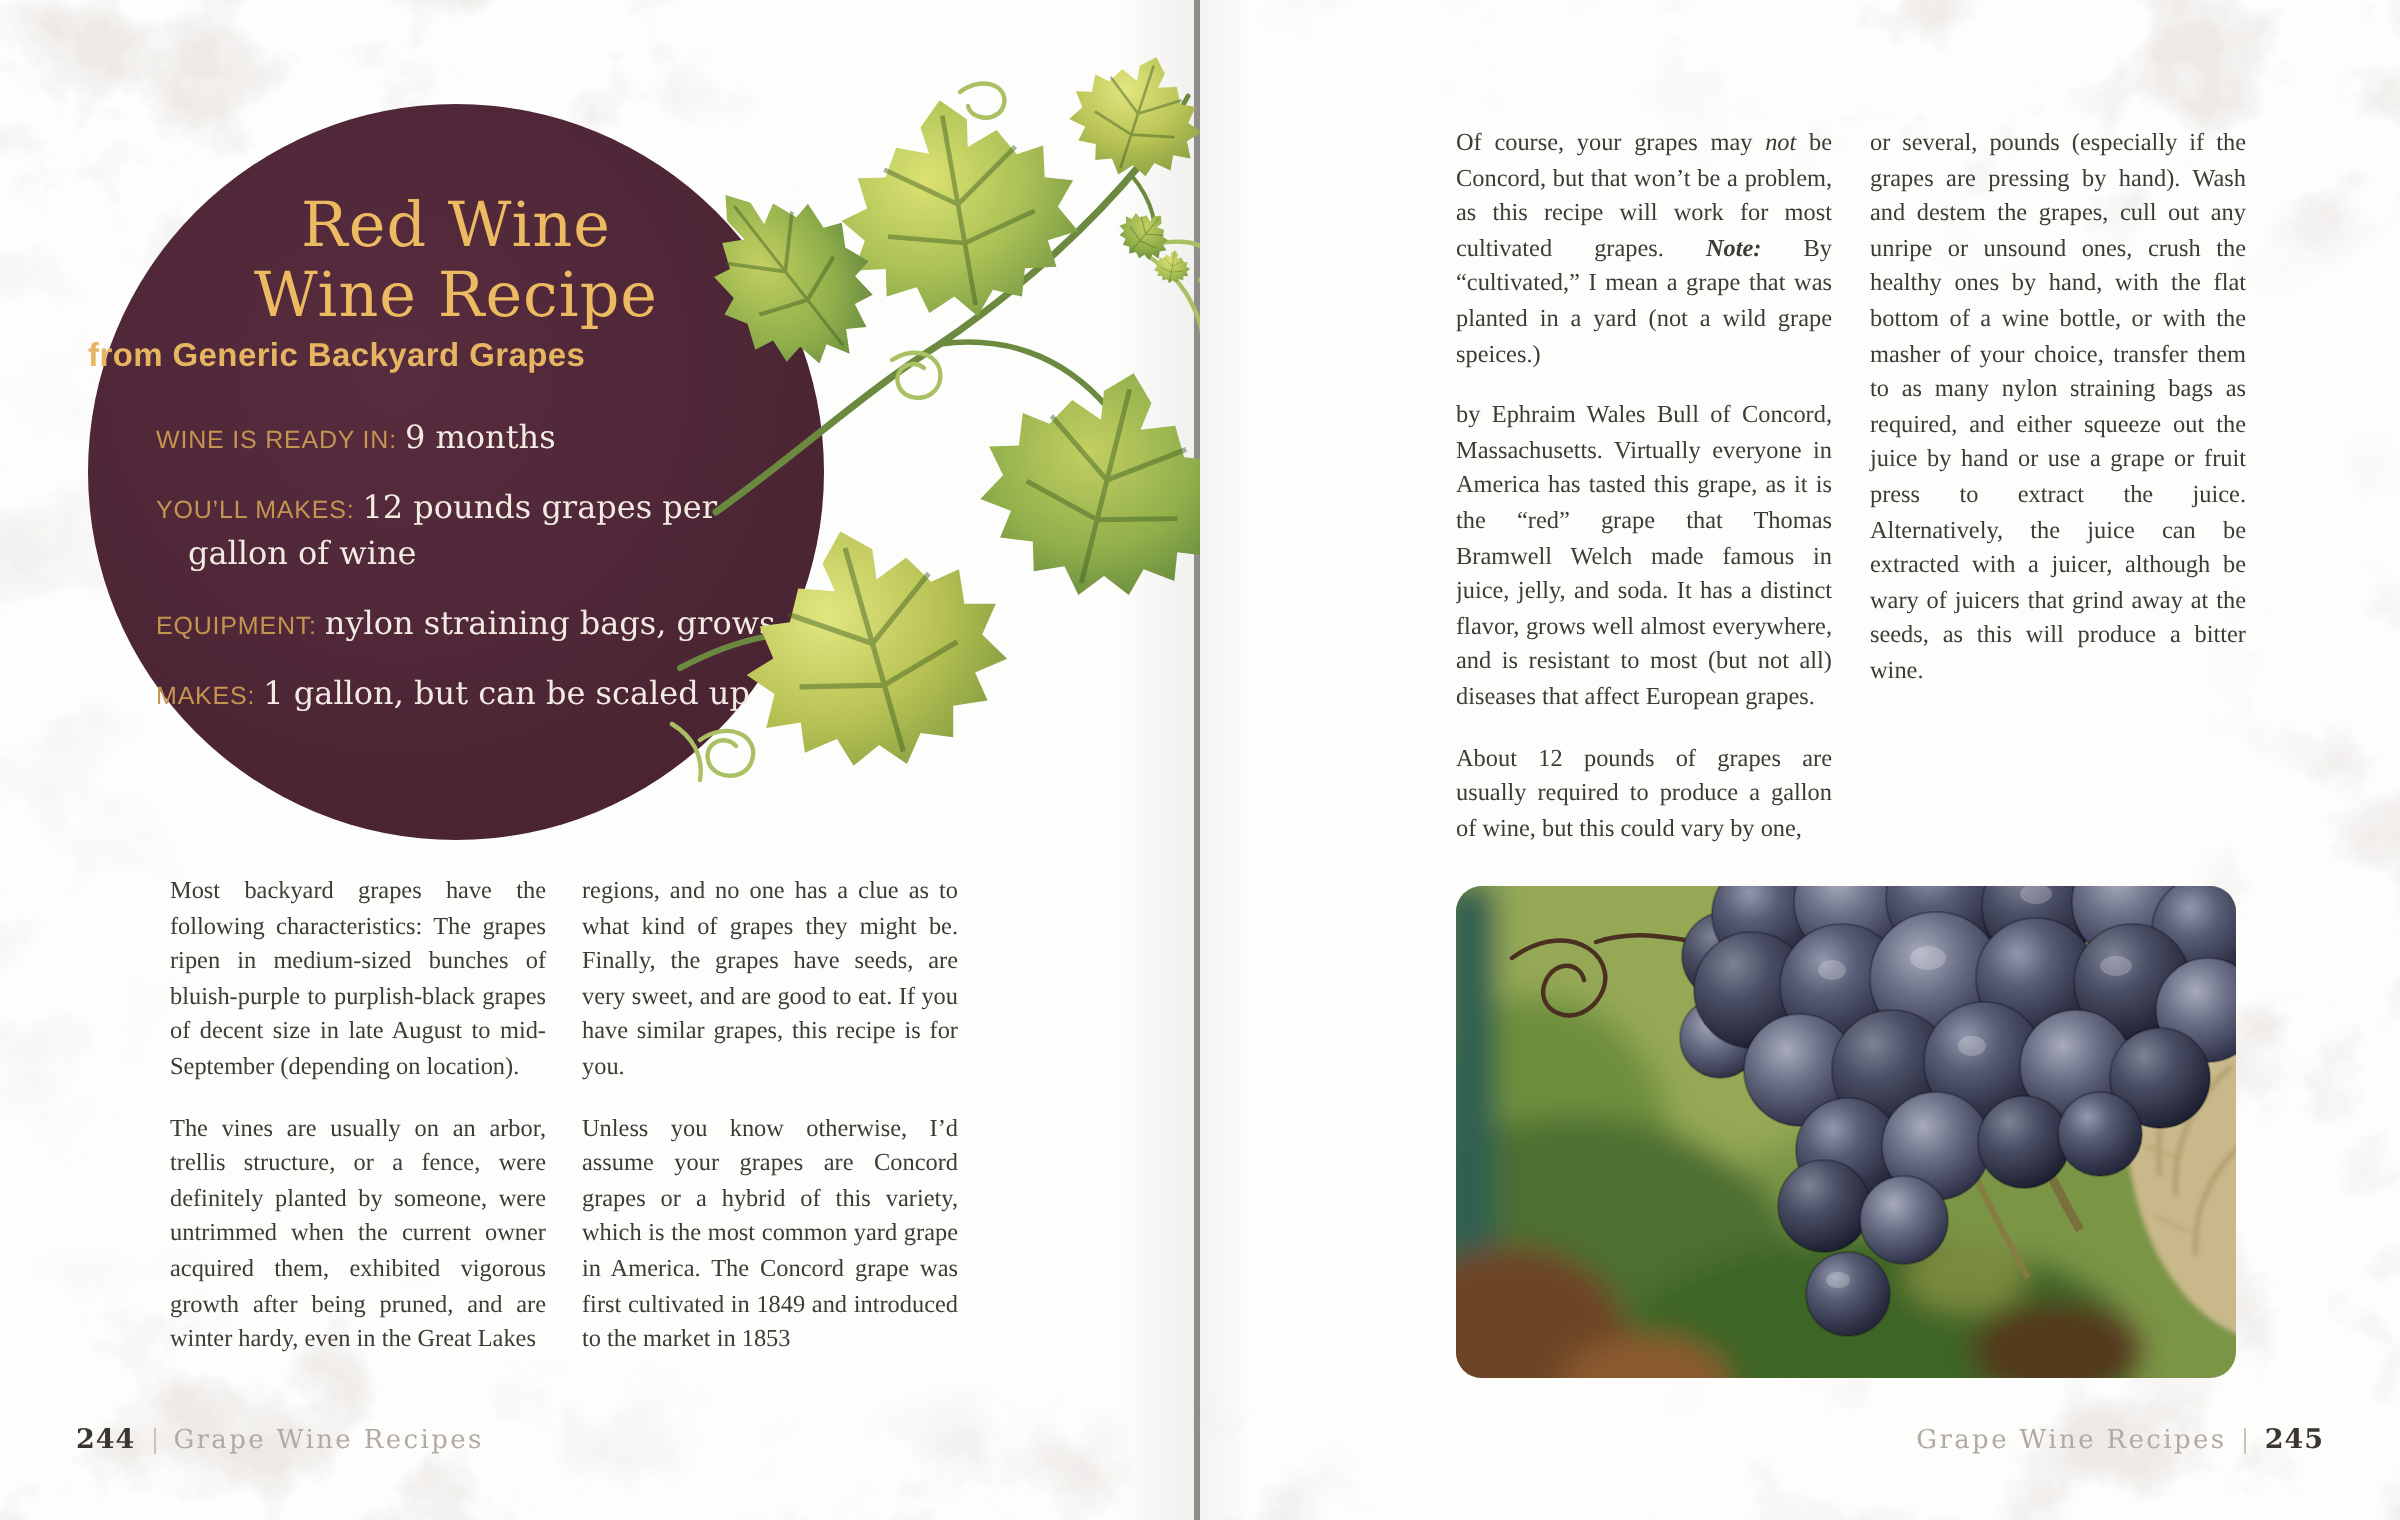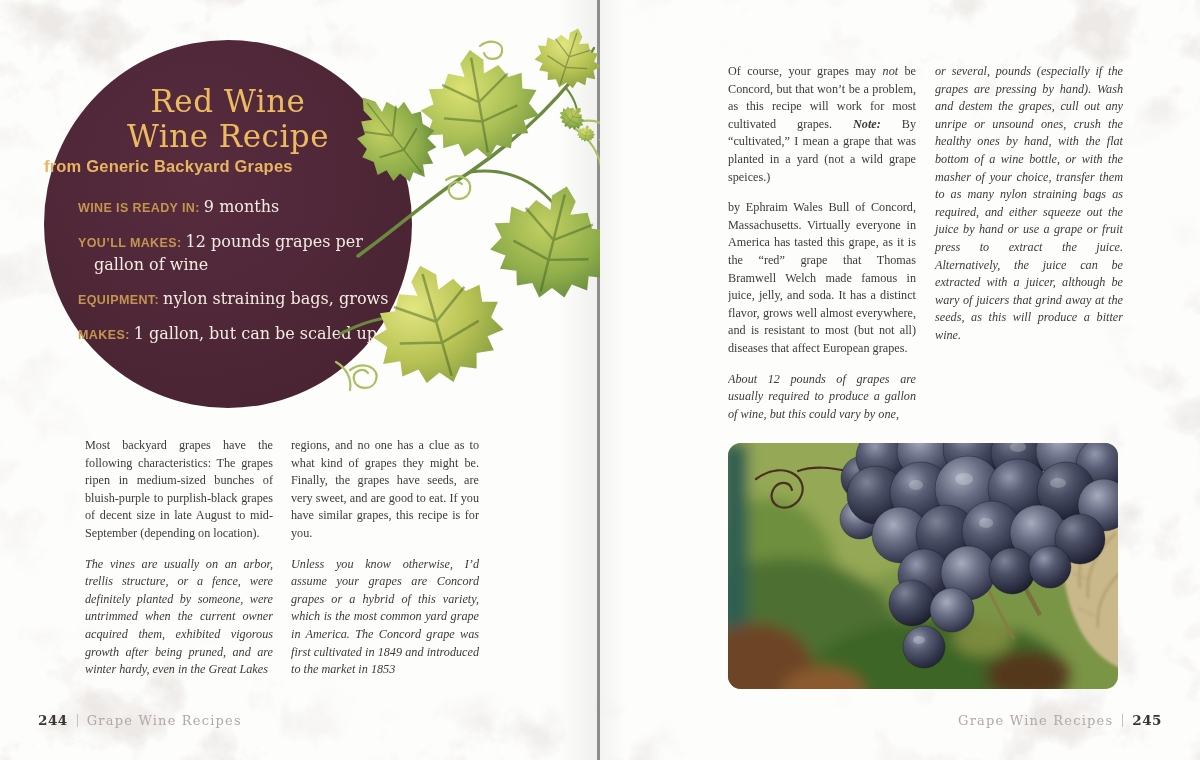--- a/index.html
+++ b/index.html
@@ -11,42 +11,42 @@
   #texture{position:absolute;left:0;top:0;z-index:0;pointer-events:none;}
 
   
   .gutter-shadow-l{left:557px;top:0;width:40px;height:760px;
     background:linear-gradient(to right,rgba(0,0,0,0),rgba(0,0,0,0.05));z-index:2;}
   .gutter-line{left:597px;top:0;width:3px;height:760px;background:#8f8d8a;z-index:3;}
   .gutter-shadow-r{left:600px;top:0;width:26px;height:760px;
     background:linear-gradient(to left,rgba(0,0,0,0),rgba(0,0,0,0.04));z-index:2;}
 
   
-  .badge{left:44px;top:40px;width:368px;height:368px;border-radius:50%;
+  .badge{left:44px;top:52px;width:368px;height:368px;border-radius:50%;
     background:radial-gradient(circle at 42% 36%,#572c3e 0%,#4d2636 60%,#46212f 100%);
     z-index:4;color:#f3ebe1;}
   .badge-inner{padding-top:44px;}
   .rtitle{margin:0;text-align:center;font-family:"DejaVu Serif",serif;font-weight:normal;
     font-size:31px;line-height:35px;color:#ecba60;letter-spacing:0.5px;}
   .rsub{margin:3px 0 0;text-align:left;font-family:Liberation Sans, sans-serif;font-weight:bold;
     font-size:16.5px;color:#e6b562;letter-spacing:0.2px;}
   .facts{margin:20px 0 0 34px;width:314px;}
   .fact{margin:0 0 12px;padding-left:16px;text-indent:-16px;line-height:22px;}
   .flabel{font-family:"Liberation Sans","DejaVu Sans",sans-serif;font-size:12.5px;
-    font-weight:bold;color:#c49550;letter-spacing:0.4px;}
+    font-weight:normal;color:#c49550;letter-spacing:0.4px;}
   .fvalue{font-family:"DejaVu Serif",serif;font-size:16px;color:#f3ebe1;}
 
   
   .cols{display:flex;z-index:4;}
   .cols-left{left:85px;top:437px;width:395px;gap:18px;}
   .cols-right{left:728px;top:63px;width:397px;gap:19px;height:374px;overflow:hidden;}
   .col{width:188px;}
   .para{margin:0 0 13px;font-size:12.2px;line-height:17.6px;color:#3e3a36;
     text-align:justify;hyphens:auto;-webkit-hyphens:auto;}
-  .para:last-child{margin-bottom:0;font-style:italic;}
+  .para:last-child{margin-bottom:0;}
   .para .i{font-style:italic;}
   .para .bi{font-style:italic;font-weight:bold;}
 
   
   .photo{left:728px;top:443px;width:390px;height:246px;border-radius:13px;z-index:4;}
 
   
   .vine{left:330px;top:18px;z-index:5;pointer-events:none;}
 
   

